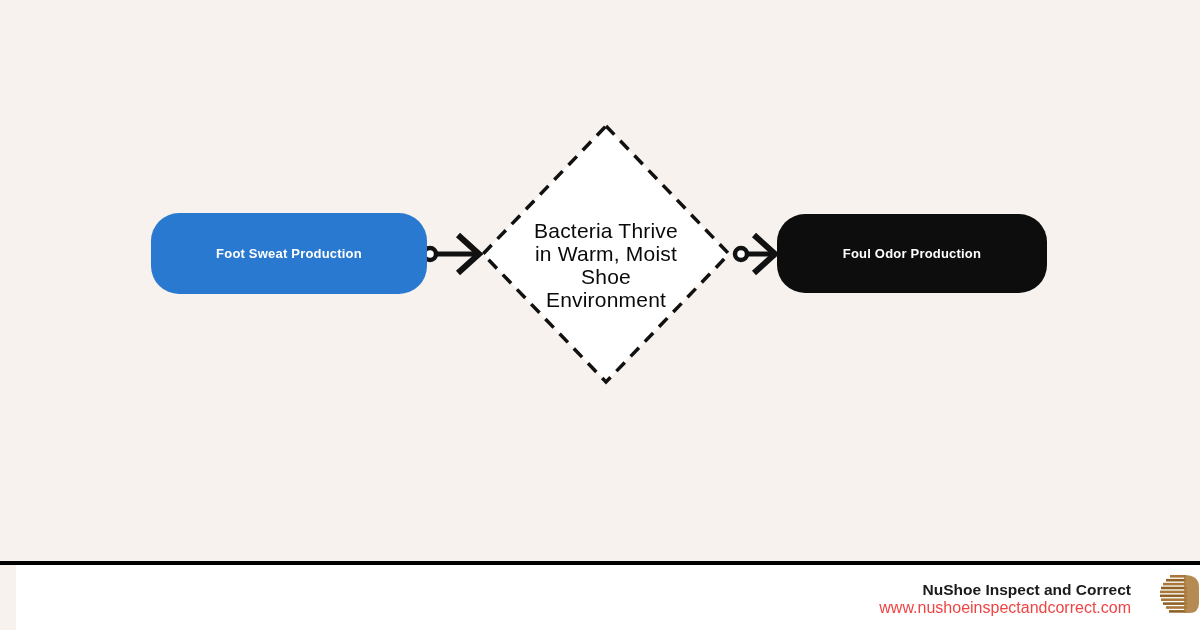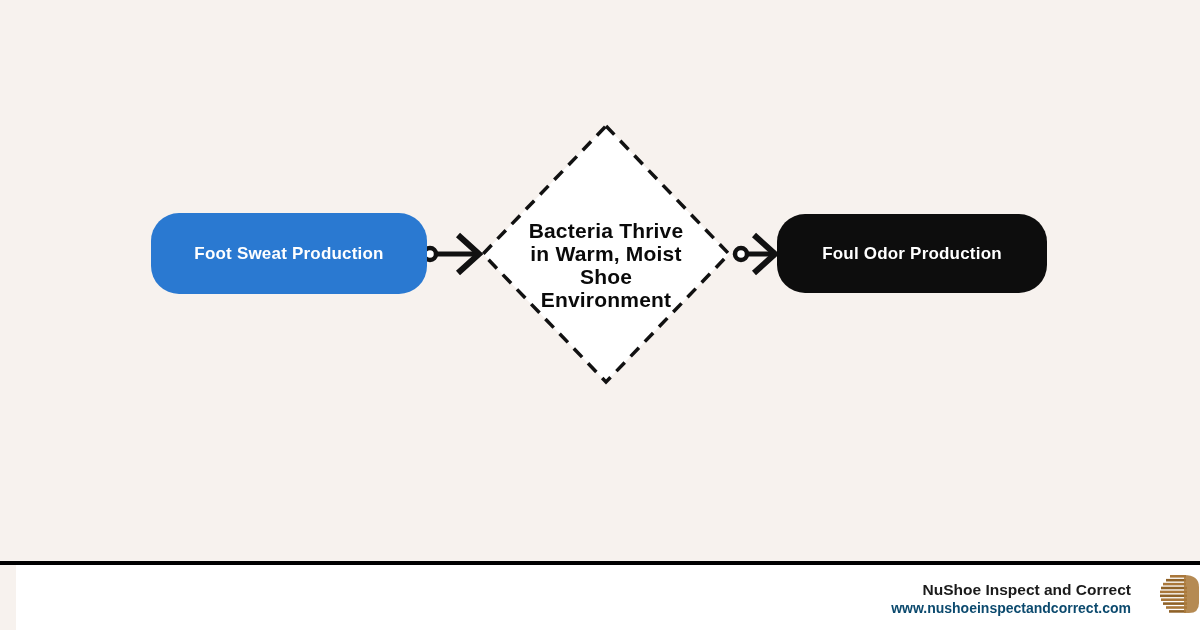--- a/index.html
+++ b/index.html
@@ -23,21 +23,21 @@
     left: 0;
     top: 0;
     pointer-events: none;
   }
   .node {
     position: absolute;
     display: flex;
     align-items: center;
     justify-content: center;
     font-weight: 700;
-    font-size: 17px;
+    font-size: 13px;
     text-align: left;
     letter-spacing: 0.2px;
   }
   .node--start {
     left: 151px;
     top: 213px;
     width: 276px;
     height: 81px;
     border-radius: 28px;
     background: #2a79d1;
@@ -51,21 +51,21 @@
     border-radius: 28px;
     background: #0d0d0d;
     color: #ffffff;
   }
   .diamond-label {
     position: absolute;
     left: 496px;
     top: 219px;
     width: 220px;
     text-align: center;
-    font-weight: 700;
+    font-weight: 400;
     font-size: 21px;
     line-height: 23px;
     color: #0a0a0a;
     white-space: pre-line;
     letter-spacing: 0.2px;
   }
   .footer-rule {
     position: absolute;
     left: 0;
     top: 561px;
@@ -87,23 +87,23 @@
     top: 15px;
     text-align: right;
   }
   .footer-brand {
     font-size: 15.5px;
     font-weight: 700;
     color: #1b1b1b;
     line-height: 19px;
   }
   .footer-url {
-    font-size: 14px;
-    font-weight: 700;
-    color: #0c4a6e;
+    font-size: 16px;
+    font-weight: 400;
+    color: #ef4444;
     line-height: 18px;
   }
   .footer-logo {
     position: absolute;
     left: 1142px;
     top: 5px;
     width: 46px;
     height: 47px;
   }
 </style>

